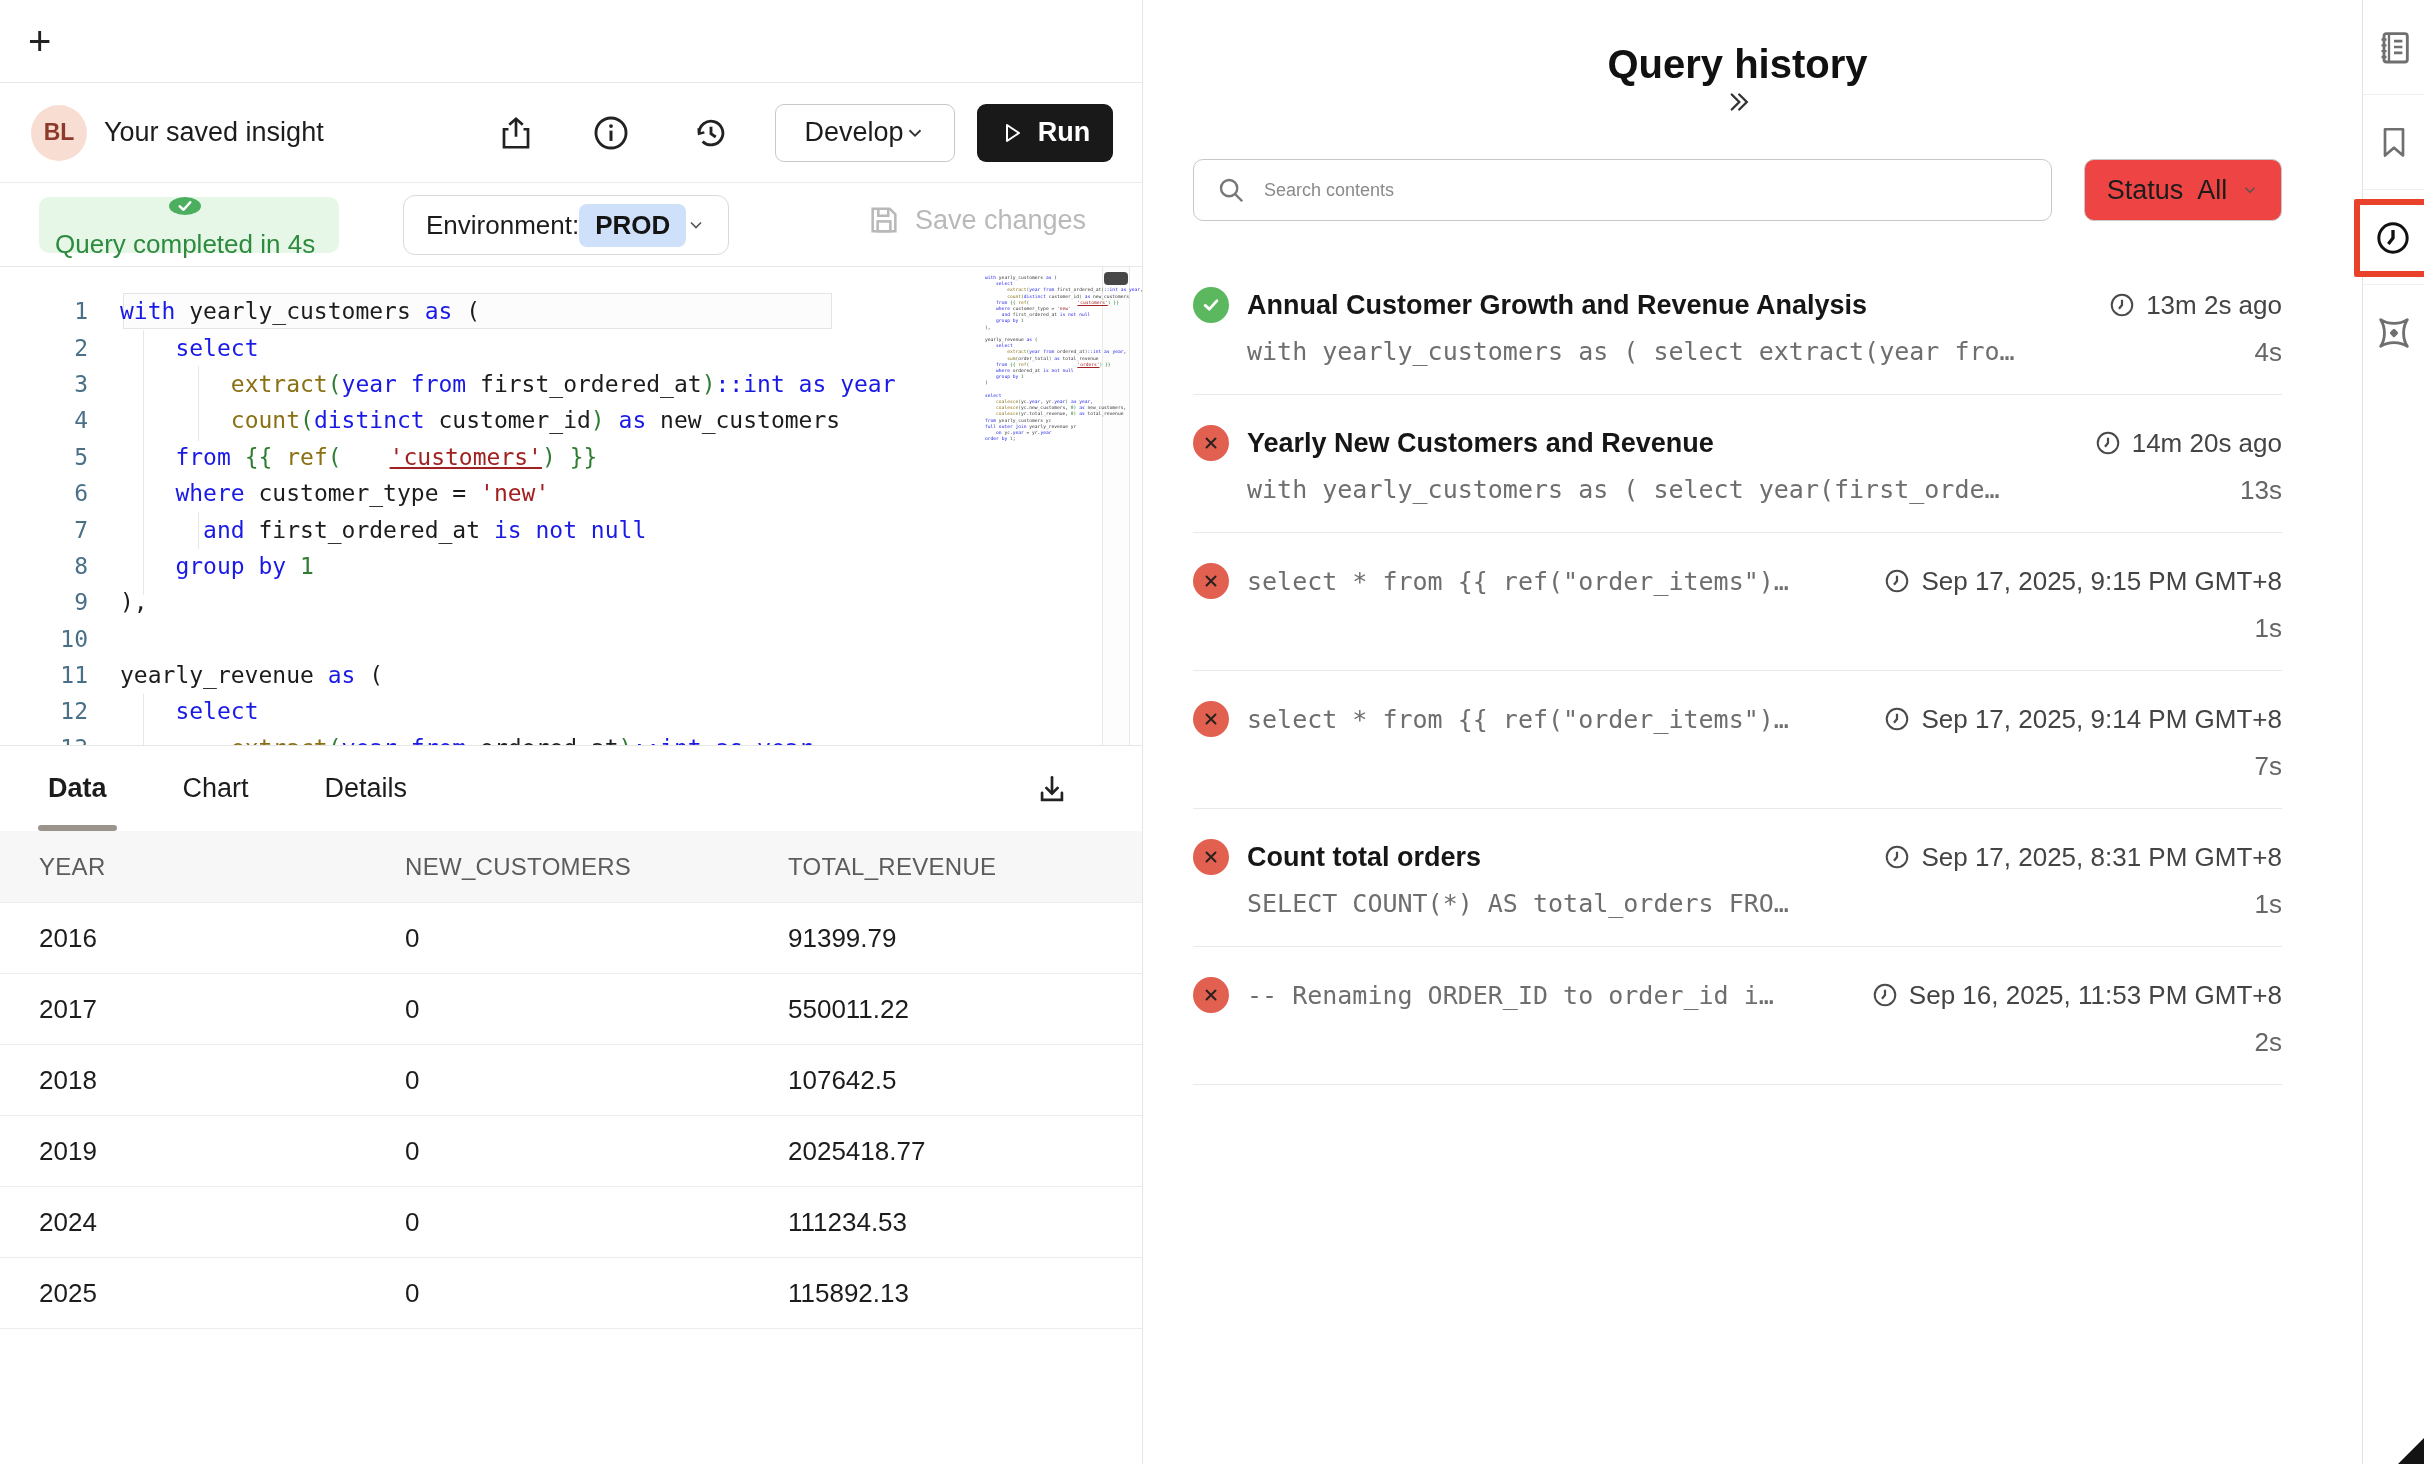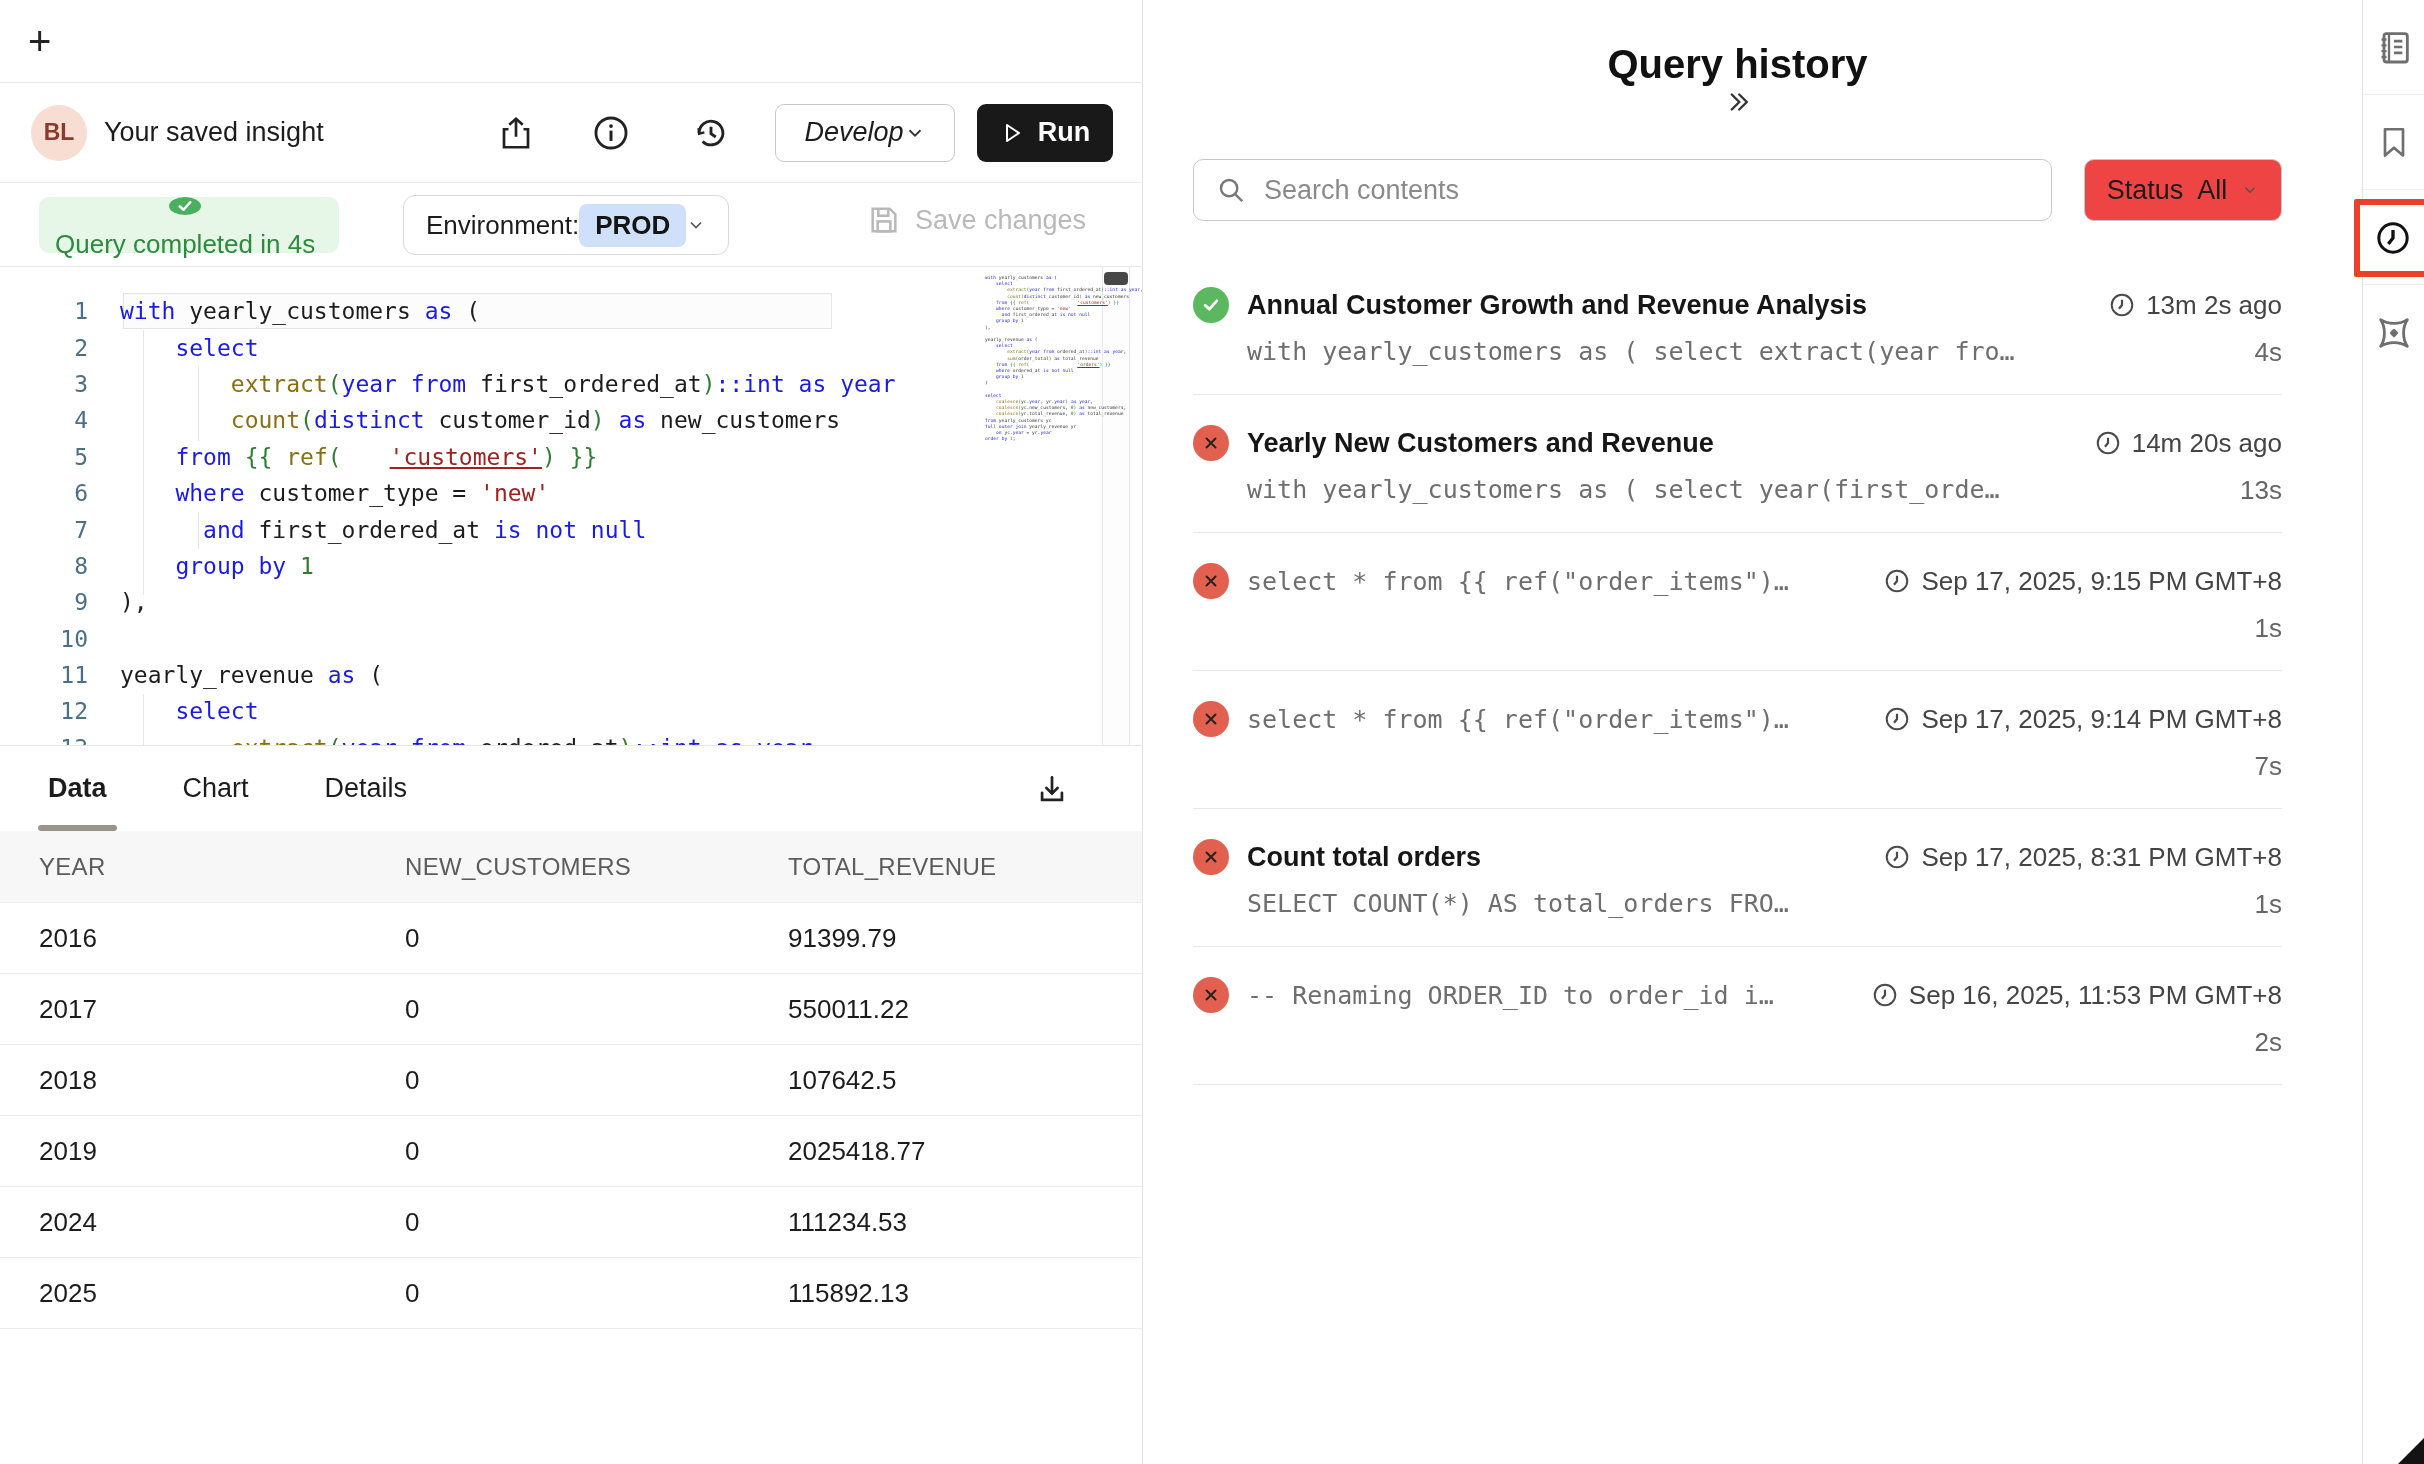--- a/index.html
+++ b/index.html
@@ -14,21 +14,21 @@
   .tab { display:flex; align-items:center; gap:20px; padding:0 30px 0 47px; height:100%; border-right:1px solid #e7e7e7; }
   .tab-title { font-size:26px; color:#5246e8; }
   .tab-close { font-size:28px; color:#5f5f5f; line-height:1; cursor:pointer; }
   .tab-add { font-size:40px; font-weight:300; color:#222; margin-left:28px; line-height:1; cursor:pointer; }
 
   .insight-row { position:relative; height:100px; border-bottom:1px solid #ececec; display:flex; align-items:center; }
   .avatar { position:absolute; left:31px; width:56px; height:56px; border-radius:50%; background:#f8ddd2; color:#8c3a2b; font-weight:700; font-size:23px; display:flex; align-items:center; justify-content:center; }
   .insight-label { position:absolute; left:104px; font-size:27px; color:#1c1c1c; }
   .icon-btn { position:absolute; width:44px; height:44px; display:flex; align-items:center; justify-content:center; cursor:pointer; }
   .icon-share { left:494px; } .icon-info { left:589px; } .icon-vhistory { left:689px; }
-  .btn-develop { position:absolute; left:775px; width:180px; height:58px; border:1px solid #c9c9c9; border-radius:9px; background:#fff; display:flex; align-items:center; justify-content:center; font-size:27px; color:#1c1c1c; cursor:pointer;font-style:italic; }
+  .btn-develop { position:absolute; left:775px; width:180px; height:58px; border:1px solid #c9c9c9; border-radius:9px; background:#fff; display:flex; align-items:center; justify-content:center; font-size:27px; color:#1c1c1c; cursor:pointer; }
   .btn-run { position:absolute; left:977px; width:136px; height:58px; background:#191919; border-radius:9px; color:#fff; display:flex; align-items:center; justify-content:center; gap:14px; font-size:27px; font-weight:600; cursor:pointer; }
 
   .status-row { position:relative; height:84px; border-bottom:1px solid #e7e7e7; }
   .status-pill { position:absolute; left:39px; top:14px; height:56px; background:#e6f7e7; border-radius:10px; display:flex; align-items:center; gap:14px; padding:0 24px 0 16px;flex-direction:column; }
   .status-pill-text { color:#2d8a3e; font-size:26px; font-weight:500; }
   .check-circle { width:32px; height:32px; border-radius:50%; background:#4caf5f; display:flex; align-items:center; justify-content:center; }
   .env-select { position:absolute; left:403px; top:12px; height:60px; border:1px solid #d9d9d9; border-radius:12px; background:#fff; display:flex; align-items:center; padding:0 22px; cursor:pointer; }
   .env-label { font-size:26px; color:#1c1c1c; }
   .env-pill { background:#cfe0fb; border-radius:8px; padding:6px 16px; font-size:26px; font-weight:600; color:#141414; }
   .save-changes { position:absolute; right:56px; top:20px; display:flex; align-items:center; gap:14px; color:#b9b9b9; font-size:27px; cursor:pointer; }
@@ -61,21 +61,21 @@
   .table-row { height:71px; border-bottom:1px solid #ececec; display:grid; grid-template-columns:366px 383px 1fr; align-items:center; padding-left:39px; cursor:default; }
   .td { font-size:26px; color:#1c1c1c; }
 
   
   .right-panel { position:absolute; left:1142px; top:0; width:1220px; height:1464px; border-left:1px solid #e5e5e5; background:#fff; padding:0 80px 0 50px; }
   .qh-header { display:flex; align-items:center; justify-content:space-between; margin-top:42px;flex-direction:column; }
   .qh-title { font-size:40px; font-weight:600; color:#111; }
   .qh-collapse { cursor:pointer; display:flex; align-items:center; }
   .qh-controls { display:flex; gap:32px; margin-top:42px; }
   .qh-search { flex:1; height:62px; border:1px solid #c8c8c8; border-radius:10px; display:flex; align-items:center; gap:18px; padding:0 22px; }
-  .qh-search input { border:none; outline:none; font-size:27px; color:#1c1c1c; flex:1; font-family:"Liberation Sans",sans-serif; background:transparent; }
+  .qh-search input { border:none; outline:none; font-size:18px; color:#1c1c1c; flex:1; font-family:"Liberation Sans",sans-serif; background:transparent; }
   .qh-search input::placeholder { color:#8a8a8a; }
   .qh-status-btn { width:198px; height:62px; border:1px solid #c8c8c8; border-radius:10px; background:#ef4444; display:flex; align-items:center; justify-content:center; gap:14px; font-size:27px; color:#1c1c1c; cursor:pointer; }
   .qh-list { margin-top:36px; }
   .qh-item { border-bottom:1px solid #e9e9e9; padding:30px 0 26px 0; cursor:pointer; }
   .qh-row1 { display:flex; align-items:center; gap:18px; }
   .qh-badge { width:36px; height:36px; border-radius:50%; flex:none; display:flex; align-items:center; justify-content:center; }
   .qh-badge.ok { background:#5cb85f; } .qh-badge.err { background:#e2604f; }
   .qh-item-title { font-size:27px; font-weight:600; color:#161616; flex:1; white-space:nowrap; overflow:hidden; }
   .qh-item-query-top { font-family:"DejaVu Sans Mono",monospace; font-size:25px; color:#6e6e6e; flex:1; white-space:nowrap; overflow:hidden; }
   .qh-time { display:flex; align-items:center; gap:10px; color:#444; font-size:26px; white-space:nowrap; }

